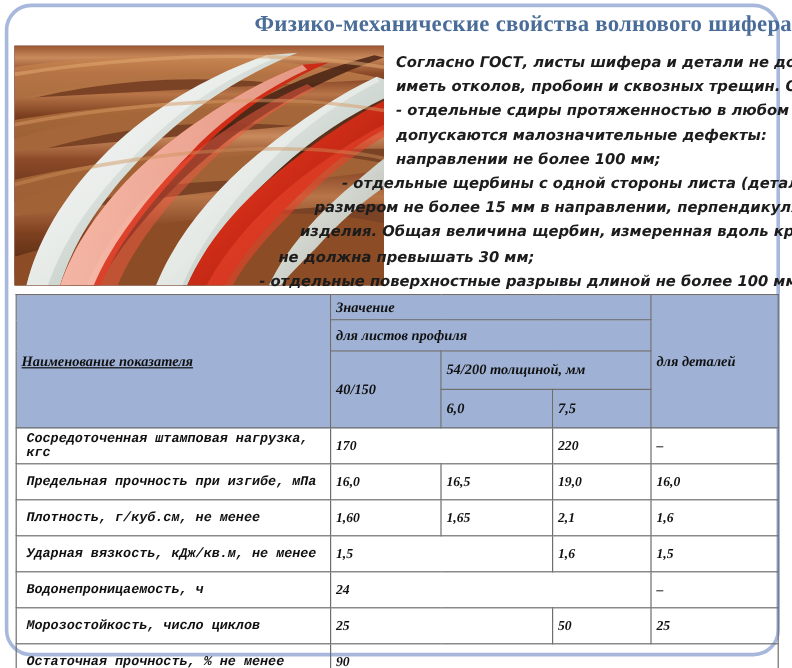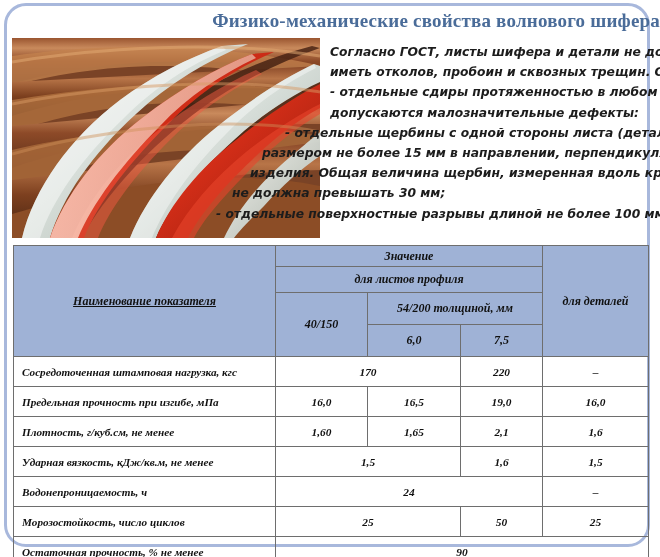--- a/index.html
+++ b/index.html
@@ -92,31 +92,31 @@
     table-layout: fixed;
     font-family: "Liberation Serif", "DejaVu Serif", serif;
   }
   table.spec td {
     border: 1px solid #6e6e6e;
     padding: 0 4px;
     font-style: italic;
     font-weight: bold;
     font-size: 11.4px;
     color: #111111;
-    text-align: center;
     vertical-align: middle;
   }
   table.spec td.hd {
     background: #9fb2d6;
     font-size: 12px;
   }
   table.spec td.name {
     text-align: left;
     padding-left: 8px;
     font-size: 11.2px;
+    font-family: Liberation Mono, monospace;
   }
   table.spec td.namehd {
     padding-left: 4px;
     font-size: 12px;
     text-decoration: underline;
   }
   td.r-data { height: 29px; }
 </style>
 </head>
 <body>
@@ -195,20 +195,21 @@
     <path d="M0,66 C60,54 150,44 228,46 C266,47 294,52 308,54" stroke="#d89a64" stroke-width="3" fill="none" opacity="0.5"></path>
     <path d="M0,116 C56,100 140,86 218,86 C258,86 290,90 308,94" stroke="#cf9058" stroke-width="3" fill="none" opacity="0.45"></path>
   </svg>
 </div>
 
 <div class="bodytext">
   <span class="ln l1">Согласно ГОСТ, листы шифера и детали не должны</span>
   <span class="ln l2">иметь отколов, пробоин и сквозных трещин. Однако</span>
   <span class="ln l4"> -  отдельные сдиры протяженностью в любом</span>
   <span class="ln l3">допускаются малозначительные дефекты:</span>
+  <span class="ln l5">направлении не более 100 мм;</span>
   <span class="ln l6">-  отдельные щербины с одной стороны листа (детали)</span>
   <span class="ln l7">размером не более 15 мм в направлении, перпендикулярном кромке</span>
   <span class="ln l8">изделия. Общая величина щербин, измеренная вдоль кромки изделия, не</span>
   <span class="ln l9">не должна превышать 30 мм;</span>
   <span class="ln l10">- отдельные поверхностные разрывы длиной не более 100 мм и шириной 2 мм.</span>
 </div>
 
 <table class="spec">
   <colgroup>
     <col style="width:262px">

